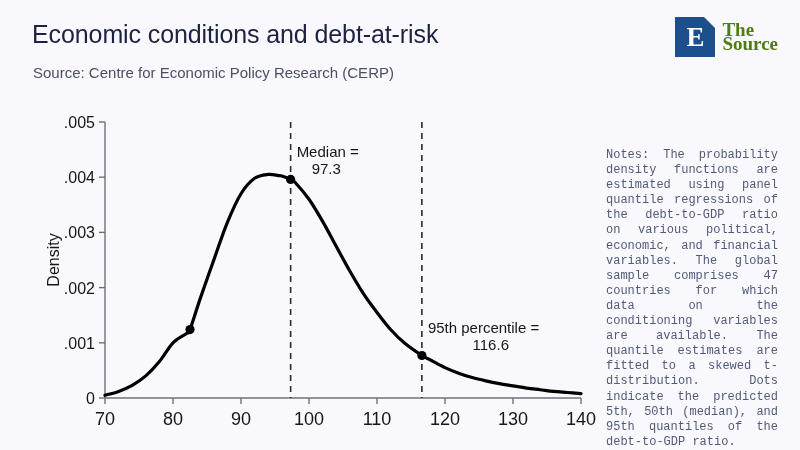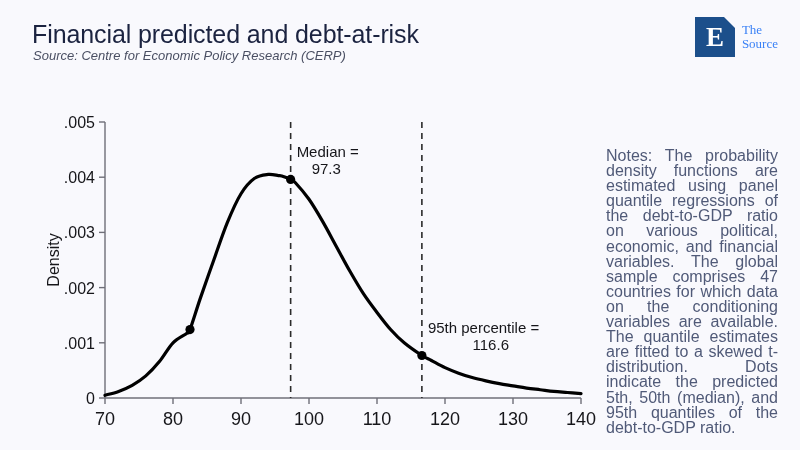--- a/index.html
+++ b/index.html
@@ -35,25 +35,24 @@
     font-size: 25px;
     font-weight: 400;
     color: #1b2340;
     letter-spacing: -0.1px;
     white-space: nowrap;
     font-family: "Liberation Sans", sans-serif;
   }
   #source-line {
     position: absolute;
     left: 33px;
-    top: 48px;
-    font-size: 13px;
+    top: 64px;
+    font-size: 15px;
     color: #4a4f63;
     white-space: nowrap;
-    font-style: italic;
   }
   
   #logo {
     position: absolute;
     right: 22px;
     top: 17px;
     display: flex;
     align-items: center;
     gap: 7px;
   }
@@ -78,57 +77,57 @@
     height: 40px;
     line-height: 40px;
     text-align: center;
     font-family: "Liberation Serif", serif;
     font-size: 27px;
     font-weight: 700;
     color: #ffffff;
   }
   #logo-text {
     font-family: "Liberation Serif", serif;
-    font-size: 13px;
+    font-size: 19px;
     line-height: 14.5px;
-    color: #3b82f6;
-    font-weight: 400;
+    color: #4d7c0f;
+    font-weight: 700;
   }
   
   #chart-panel {
     position: absolute;
     left: 20px;
     top: 100px;
     width: 580px;
     height: 340px;
   }
   #chart-svg { display: block; }
   
   #notes-panel {
     position: absolute;
     left: 606px;
     top: 148px;
     width: 172px;
   }
   #notes-text {
-    font-size: 16px;
+    font-size: 12px;
     line-height: 15.1px;
     color: #505a78;
     text-align: justify;
     text-justify: inter-word;
-    font-family: Liberation Sans, sans-serif;
+    font-family: Liberation Mono, monospace;
   }
 </style>
 </head>
 <body>
 
 <div id="slide">
 
   <div id="header">
-    <div id="page-title">Financial predicted and debt-at-risk</div>
+    <div id="page-title">Economic conditions and debt-at-risk</div>
     <div id="source-line">Source: Centre for Economic Policy Research (CERP)</div>
 
     <div id="logo">
       <div id="logo-mark">
         <div class="glyph">E</div>
         <div class="corner"></div>
       </div>
       <div id="logo-text">
         <div>The</div>
         <div>Source</div>

